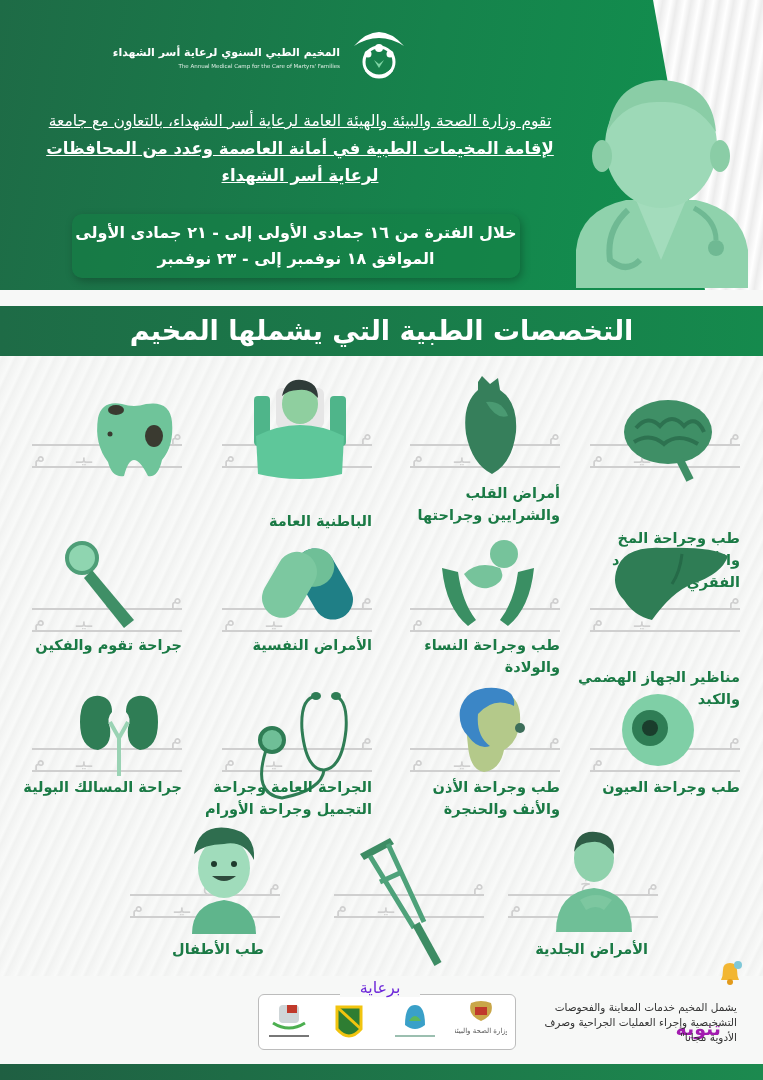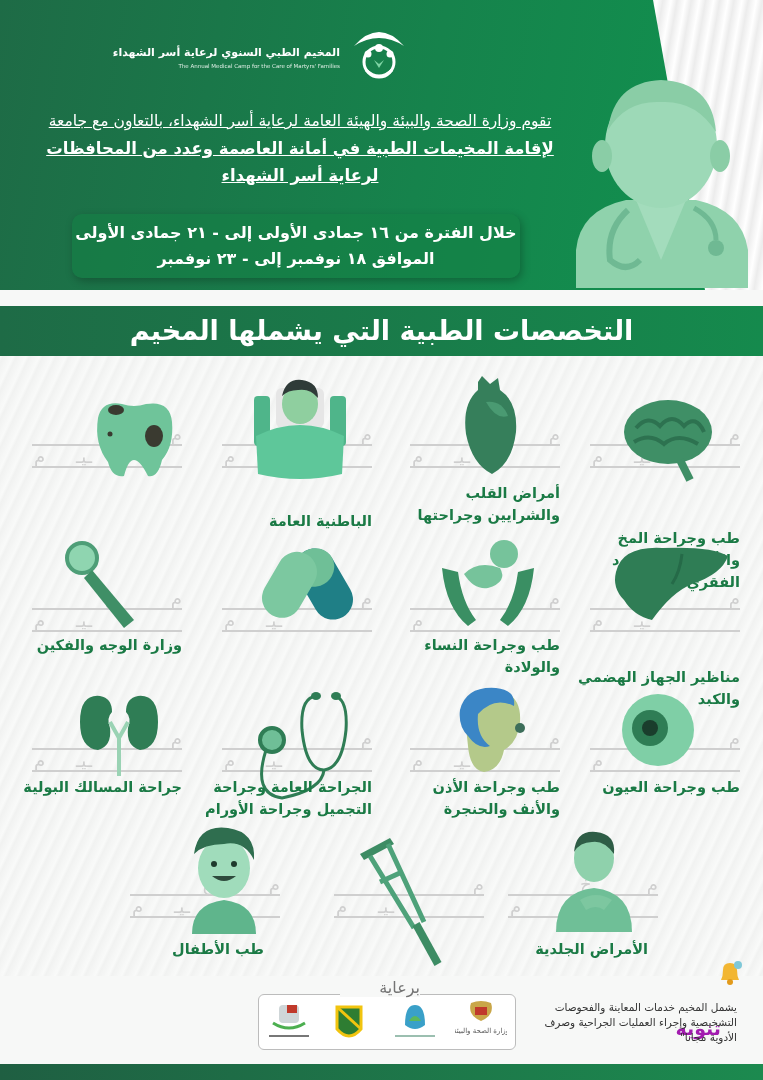--- a/index.html
+++ b/index.html
@@ -58,22 +58,22 @@
   .item .label {
     position: absolute; right: 10px; top: 112px; width: 170px; color: #1a7a45;
     font-size: 14.5px; font-weight: bold; text-align: right; line-height: 22px;
   }
 
   .sponsor {
     position: absolute; left: 258px; top: 994px; width: 258px; height: 56px;
     border: 1.5px solid #bcbcbc; border-radius: 6px; background: #fff;
   }
   .sponsor-title {
-    position: absolute; left: 340px; top: 978px; width: 80px; text-align: right;
-    background: #f7f8f7; color: #737373; font-size: 16px;
+    position: absolute; left: 340px; top: 978px; width: 80px; text-align: center;
+    background: #f7f8f7; color: #6d28d9; font-size: 16px;
   }
   .sponsor .logo-box { position: absolute; top: 6px; width: 52px; height: 44px; }
 
   .note-title { position: absolute; right: 42px; top: 1017px; color: #a21caf; font-size: 19px; font-weight: bold; }
   .bell { position: absolute; right: 20px; top: 960px; width: 26px; height: 26px; }
   .note-body { position: absolute; right: 26px; top: 1000px; width: 210px; color: #333; font-size: 10.5px; line-height: 15px; text-align: right; }
 
   .footer-bar {
     position: absolute; left: 0; top: 1064px; width: 763px; height: 16px;
     background: linear-gradient(90deg, #1f5f42 0%, #1c8a4f 100%);
@@ -232,36 +232,37 @@
       <div class="line2"></div>
     <span class="ghost g-m1">م</span>
       <span class="ghost g-y">ـيـ</span>
       <span class="ghost g-m2">م</span>
     </div>
   <svg class="art" style="left:38px; top:6px; width:100px; height:80px;" viewBox="0 0 100 80">
     <rect x="44" y="2" width="40" height="76" rx="20" transform="rotate(-30 64 40)" fill="#1f7f86"></rect>
     <rect x="44" y="2" width="40" height="38" rx="20" transform="rotate(-30 64 40)" fill="#6fbf97"></rect>
     <rect x="10" y="6" width="40" height="70" rx="20" transform="rotate(30 30 40)" fill="#7cc8a0"></rect>
   </svg>
+  <div class="label" style="top:96px;">الأمراض النفسية</div>
 </div>
 
 <div class="item" style="left:32px; top:538px;">
   <div class="lines" style="top:50px;">
       <div class="line1"></div>
       <div class="line2"></div>
     <span class="ghost g-m1">م</span>
       <span class="ghost g-kh">خ</span>
       <span class="ghost g-y">ـيـ</span>
       <span class="ghost g-m2">م</span>
     </div>
   <svg class="art" style="left:32px; top:2px; width:80px; height:90px;" viewBox="0 0 80 90">
     <circle cx="18" cy="18" r="15" fill="#8fd5b0" stroke="#4e9e77" stroke-width="4"></circle>
     <path d="M28 30 L70 80 L60 88 L20 38 Z" fill="#3f8f66"></path>
   </svg>
-  <div class="label" style="top:96px;">وزارة الوجه والفكين</div>
+  <div class="label" style="top:96px;">جراحة تقوم والفكين</div>
 </div>
 
 <div class="item" style="left:590px; top:686px;">
   <div class="lines" style="top:42px;">
       <div class="line1"></div>
       <div class="line2"></div>
     <span class="ghost g-m1">م</span>
       <span class="ghost g-m2">م</span>
     </div>
   <svg class="art" style="left:30px; top:6px; width:76px; height:76px;" viewBox="0 0 76 76">

